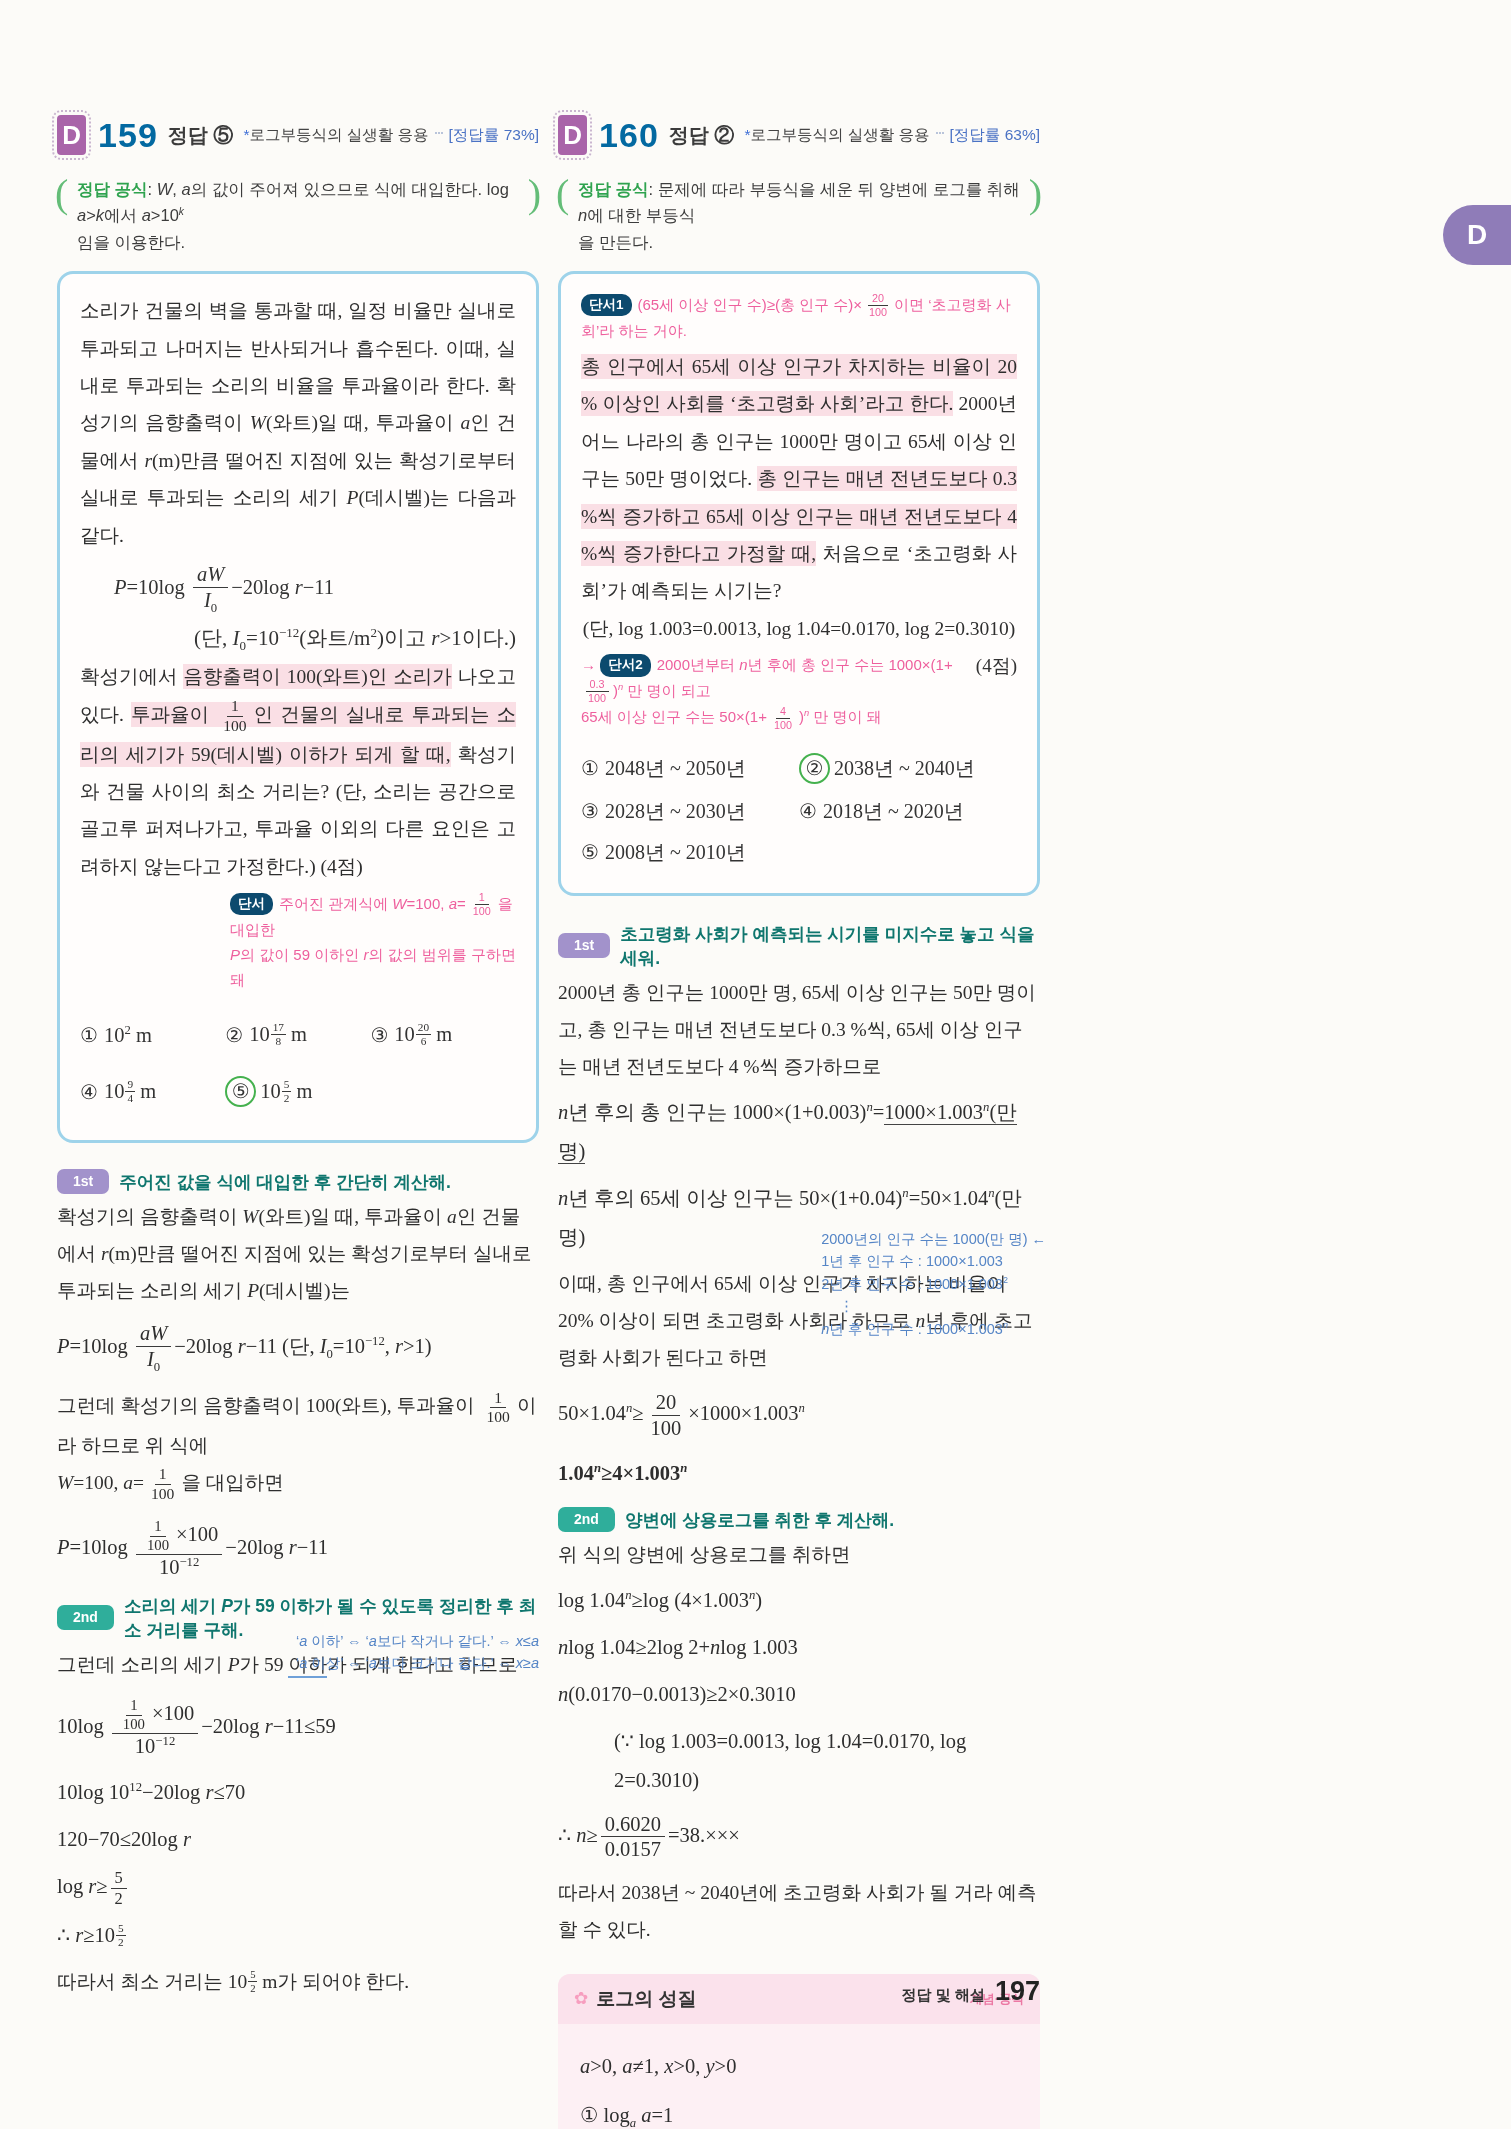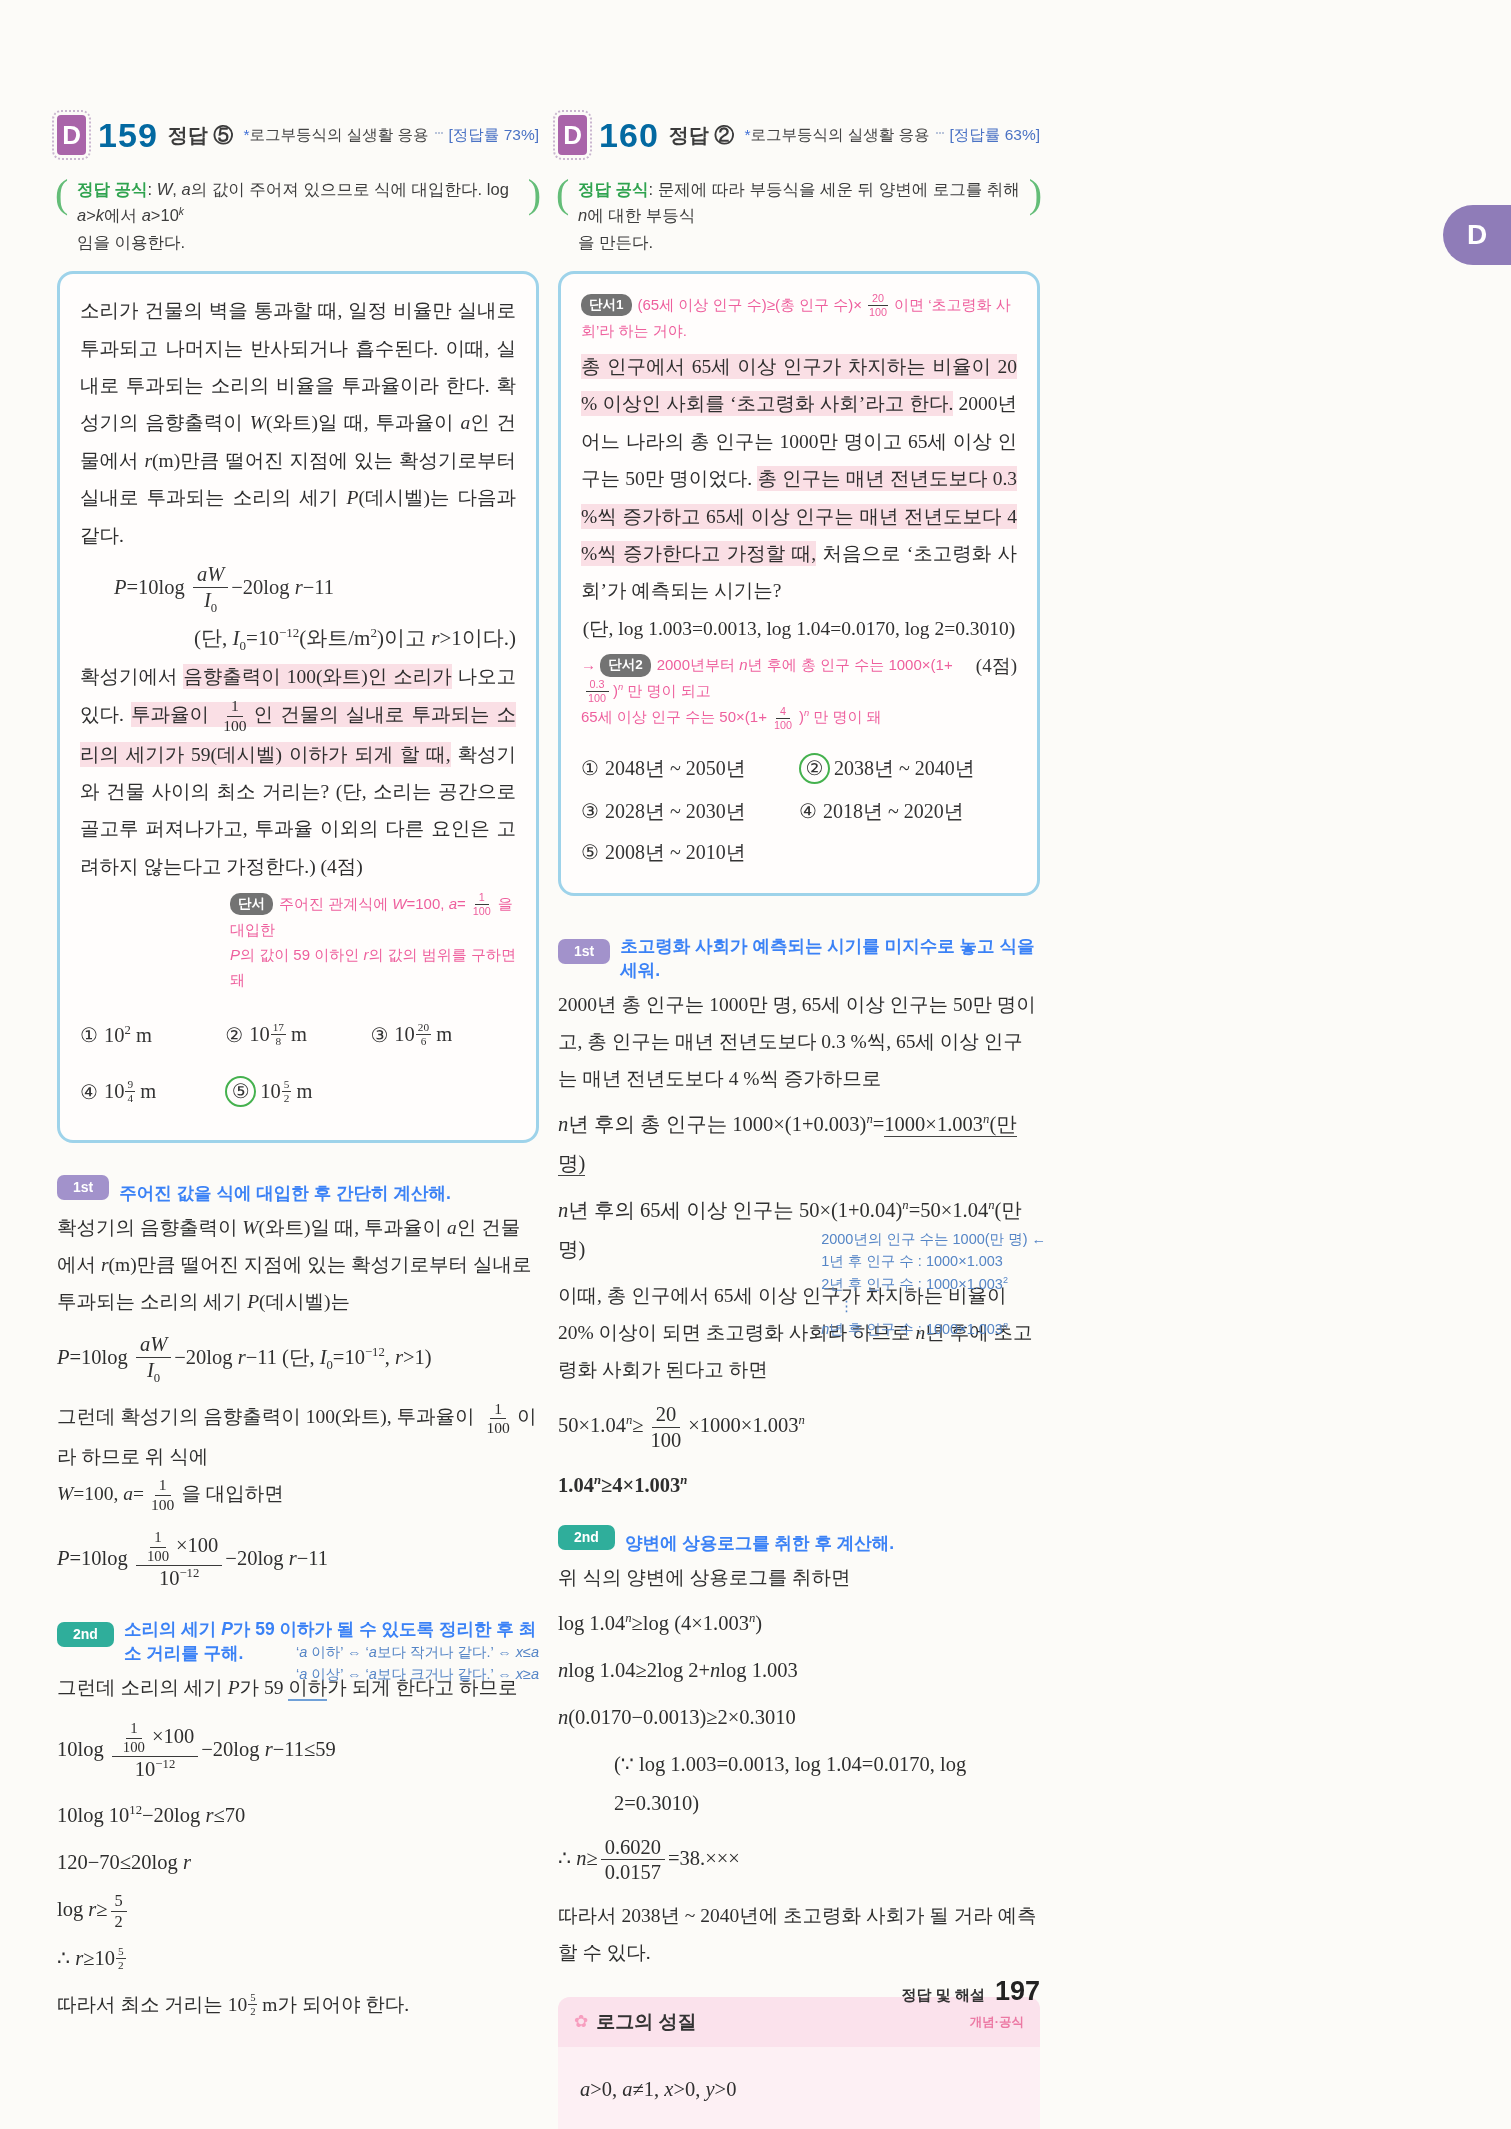--- a/index.html
+++ b/index.html
@@ -38,21 +38,21 @@
   .fr .n { border-bottom:1.6px solid #3a3a3a; padding:0 4px; display:block; }
   .fr .d { padding:0 4px; display:block; }
   .fr.sm { font-size:0.8em; }
   .fr.xs { font-size:0.72em; }
   .exf { display:inline-flex; flex-direction:column; align-items:center; font-size:0.55em; vertical-align:10px; line-height:1.15; margin-left:1px; }
   .exf .n { border-bottom:1px solid #3a3a3a; padding:0 2px; }
   sup { font-size:0.62em; } sub { font-size:0.62em; }
 
   
   .clue { font:500 15px/1.65 "Liberation Sans",sans-serif; color:#ee5f9d; margin-top:6px; }
-  .cluebadge { display:inline-block; background:#737373; color:#fff; font:bold 13.5px/1 "Liberation Sans",sans-serif; padding:4px 8px 5px; border-radius:10px; margin-right:6px; vertical-align:1px; }
+  .cluebadge { display:inline-block; background:#0c4a6e; color:#fff; font:bold 13.5px/1 "Liberation Sans",sans-serif; padding:4px 8px 5px; border-radius:10px; margin-right:6px; vertical-align:1px; }
   .clue .pts { float:right; color:#333; font:19px "Liberation Serif",serif; }
 
   
   .diagram { position:relative; height:138px; margin:4px 0 2px; }
   .dg-label { position:absolute; font-size:18px; color:#333; }
   .dg-dot { position:absolute; width:11px; height:11px; background:#8f8f8f; border-radius:50%; }
   .dg-line { position:absolute; height:0; border-top:1.6px solid #444; }
   .dg-line:before,.dg-line:after { content:""; position:absolute; top:-4.5px; border:4px solid transparent; }
   .dg-line:before { left:-2px; border-right:7px solid #444; }
   .dg-line:after { right:-2px; border-left:7px solid #444; }
@@ -67,21 +67,21 @@
   .c160 .ch.full { width:100%; }
   .chnum { margin-right:6px; }
   .circ { display:inline-block; border:2.5px solid #45b14e; border-radius:50%; width:31px; height:31px; line-height:26px; text-align:center; margin-right:4px; }
 
   
   .sol { margin-top:26px; font-size:19.5px; line-height:1.9; color:#2e2e2e; }
   .step { margin:14px 0 4px; display:flex; align-items:center; }
   .stepbadge { color:#fff; font:bold 14px/1 "Liberation Sans",sans-serif; padding:5px 16px 6px; border-radius:7px; margin-right:10px; flex:none; }
   .stepbadge.s1 { background:#a292cb; }
   .stepbadge.s2 { background:#2fae9b; }
-  .steptitle { font:bold 17.5px "Liberation Sans",sans-serif; color:#3b82f6;margin-top:12px; }
+  .steptitle { font:bold 17.5px "Liberation Sans",sans-serif; color:#0f766e; }
   .math { font-size:20.5px; margin:8px 0; }
   .ulb { border-bottom:2px solid #6fa0d8; padding-bottom:1px; }
   .uld { border-bottom:1.6px solid #444; padding-bottom:1px; }
   .rel { position:relative; }
   .bluenote { position:absolute; font:500 14.5px/1.55 "Liberation Sans",sans-serif; color:#5585c6; }
   .note159 { right:0; top:36px; text-align:left; }
   .note160 { right:-6px; top:306px; }
   .indent { margin-left:56px; }
 
   

